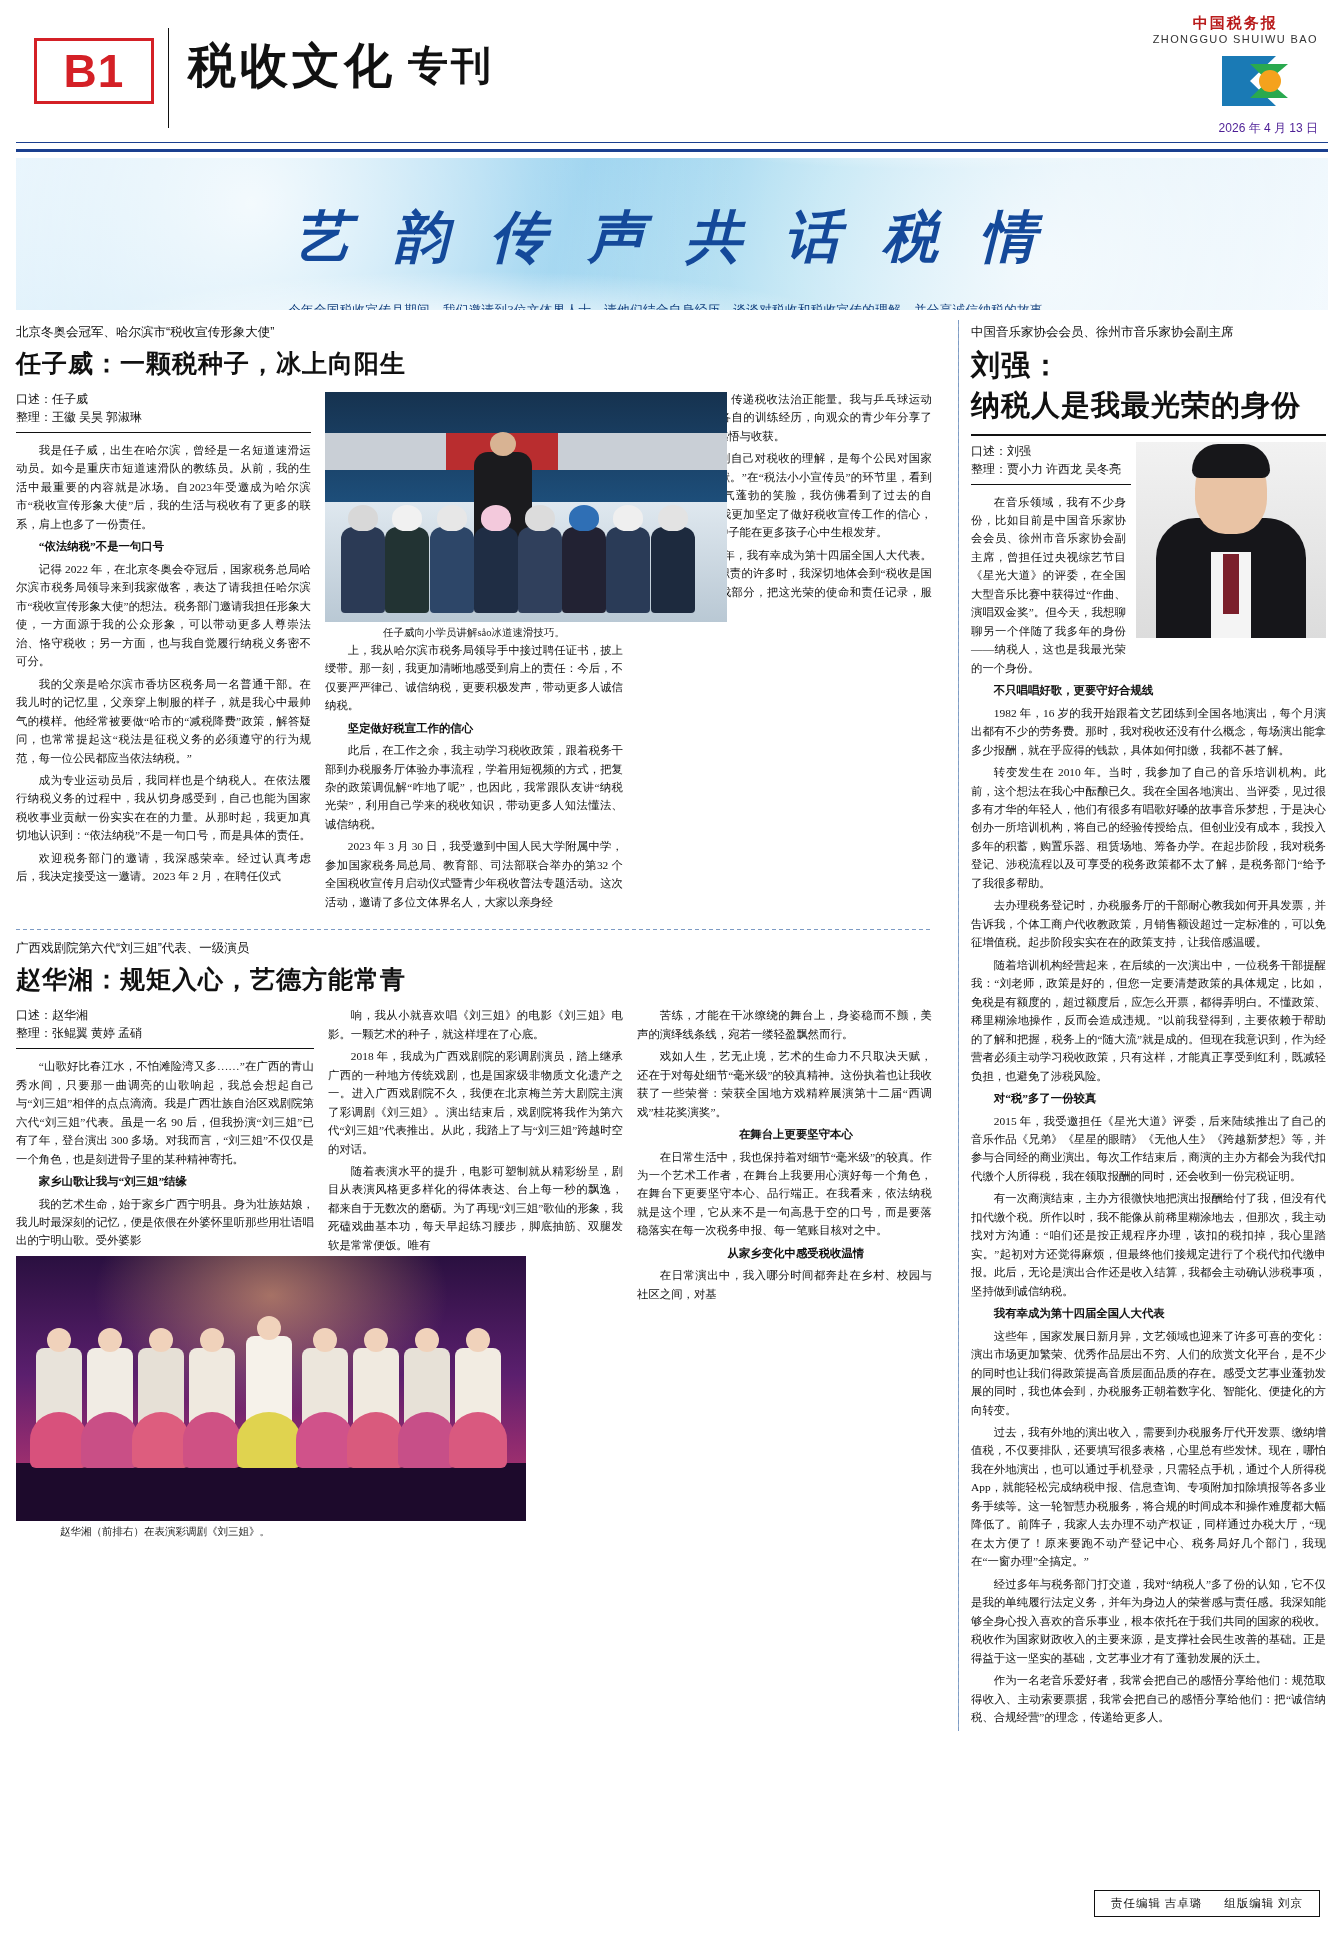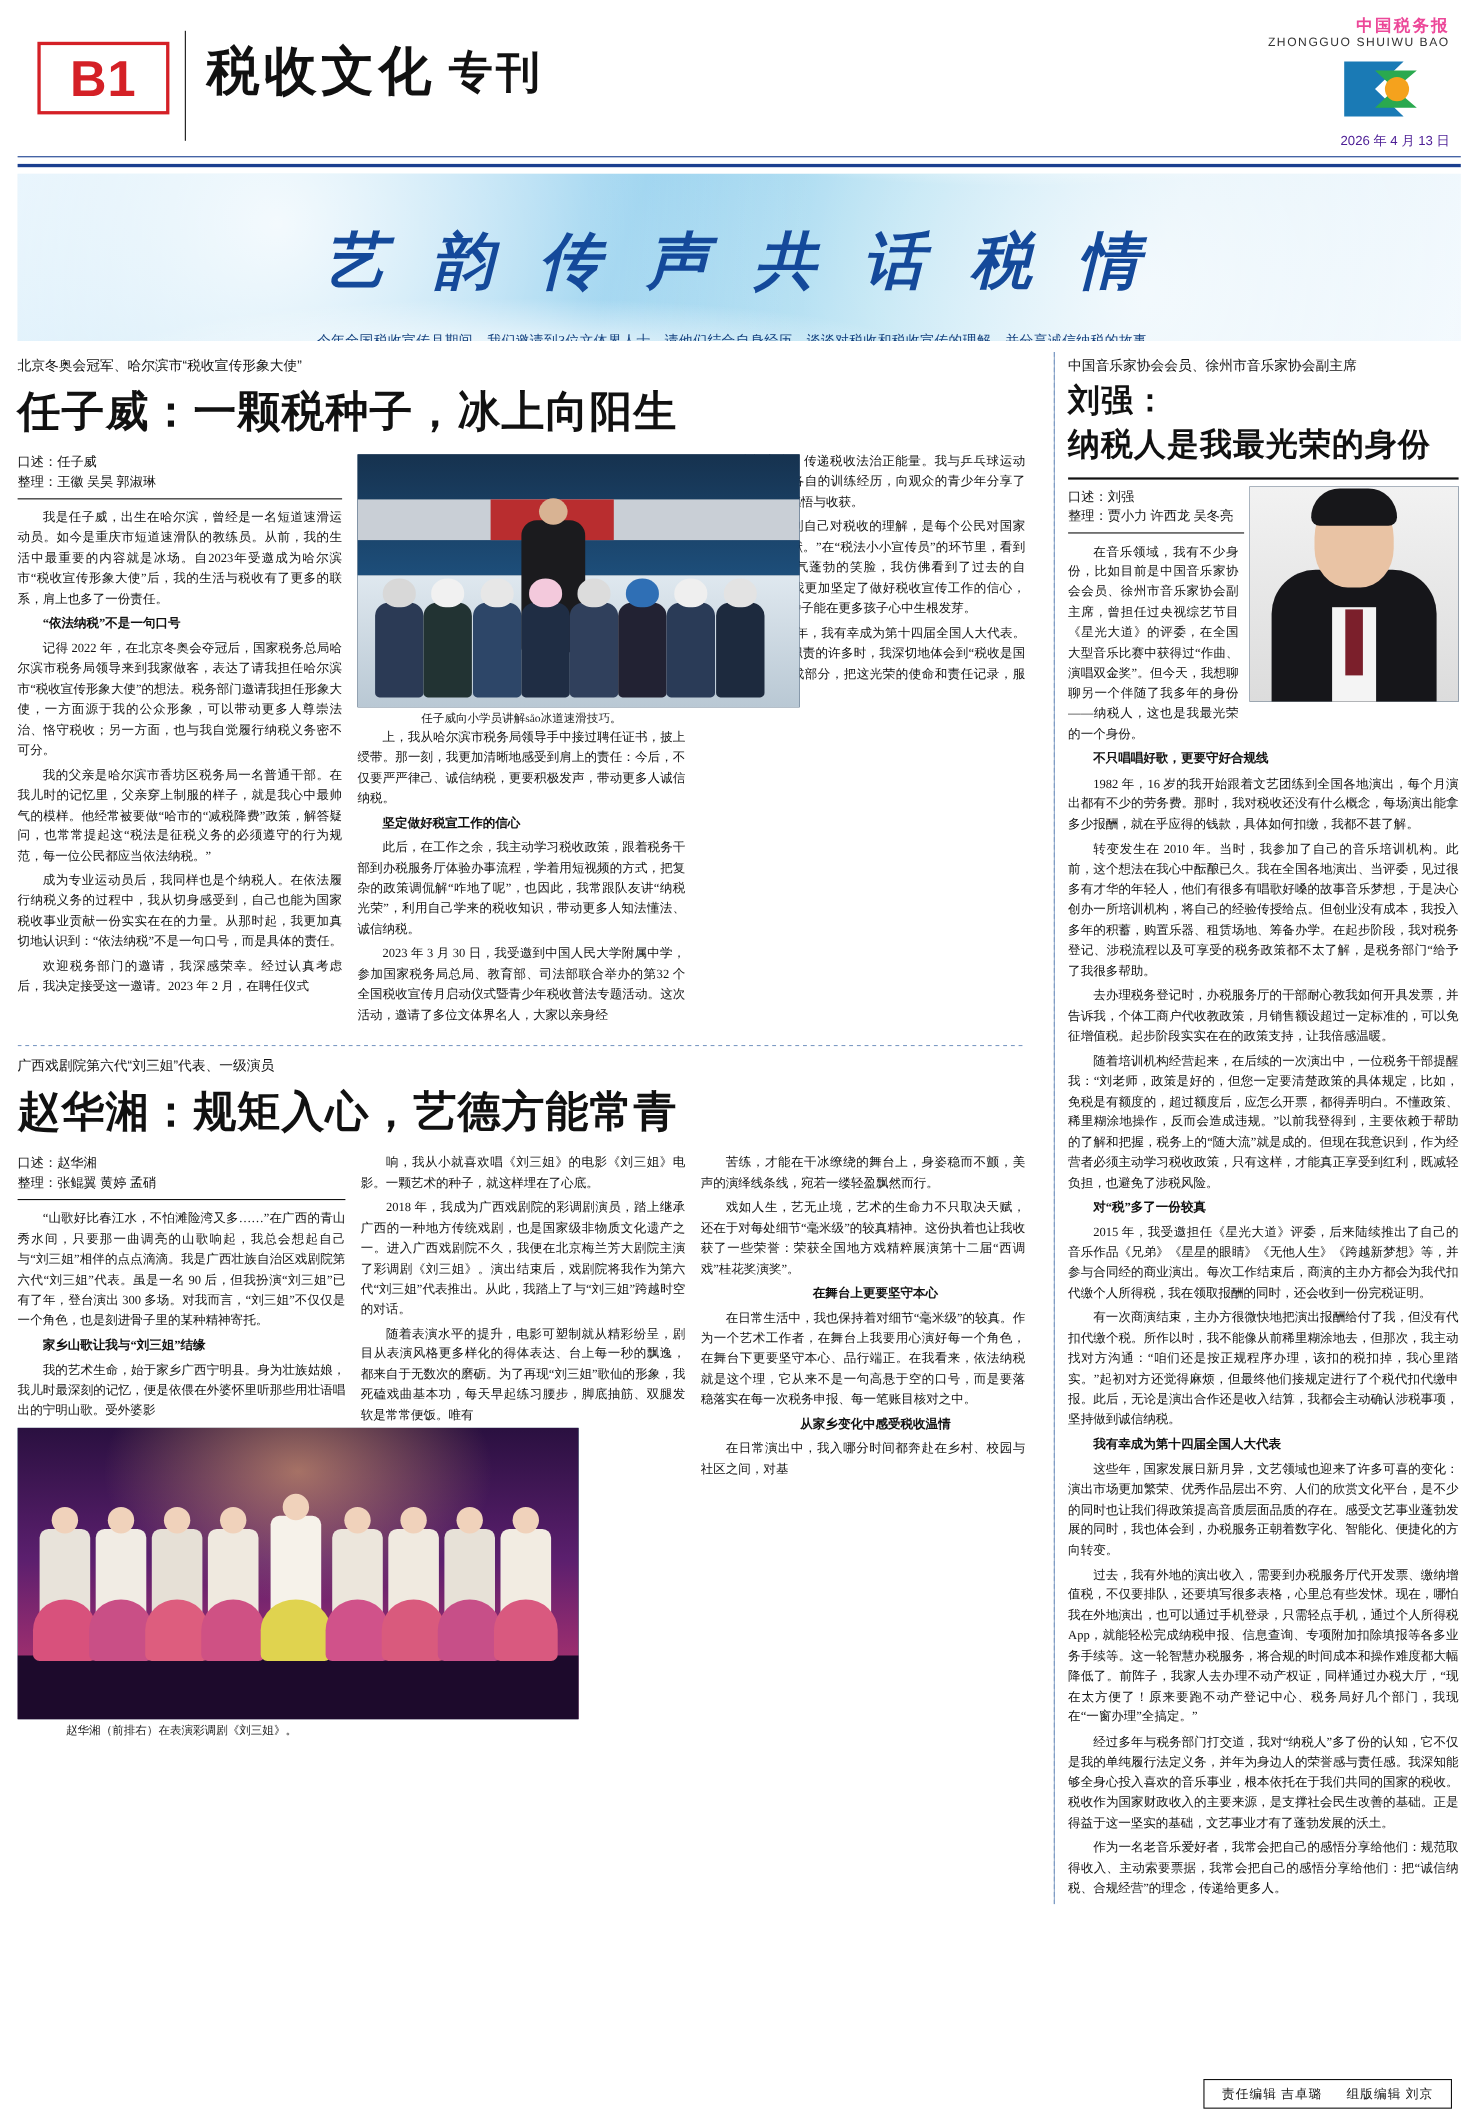--- a/index.html
+++ b/index.html
@@ -30,21 +30,21 @@
   }
   .mh-title .big {
     font-family: Liberation Sans, sans-serif; font-weight: bold; font-size: 48px;
     letter-spacing: 4px; line-height: 1;
   }
   .mh-title .sub {
     font-family: "Liberation Serif", serif; font-weight: bold; font-size: 40px;
     letter-spacing: 3px; line-height: 1; padding-bottom: 4px;
   }
   .mh-right { position: absolute; right: 10px; top: 14px; text-align: right; }
-  .mh-right .cn { font-size: 15px; font-weight: bold; letter-spacing: 2px; color: #ec4899; }
+  .mh-right .cn { font-size: 15px; font-weight: bold; letter-spacing: 2px; color: #b91c1c; text-align: center; }
   .mh-right .en { font-size: 11px; letter-spacing: 1.4px; color: #333; font-family: "Liberation Sans", sans-serif; }
   .mh-logo { position: absolute; right: 34px; top: 52px; width: 74px; height: 58px; }
   .mh-date {
     position: absolute; right: 10px; bottom: 12px; font-size: 12px; color: #4c1d95;
     font-family: "Liberation Sans", sans-serif;
   }
   .mh-thinline { position: absolute; left: 0; right: 0; bottom: 6px; height: 1px; background: #1a3f8f; }
 
   
   .banner {
@@ -77,21 +77,21 @@
   .body-wrap { display: flex; margin-top: 10px; }
   .left-zone { width: 930px; padding-right: 14px; }
   .vdiv { width: 1px; background: #8fa8c9; margin: 0 12px; align-self: stretch;
           background-image: linear-gradient(#7d9bc4 60%, rgba(255,255,255,0) 0%);
           background-size: 1px 7px; background-repeat: repeat-y; }
   .right-zone { width: 355px; }
 
   .kicker { font-size: 12.5px; color: #111; margin: 4px 0 2px; font-family: "Liberation Sans", sans-serif; }
   .headline {
     font-family: "Liberation Serif", serif; font-weight: bold;
-    font-size: 39px; letter-spacing: 1px; color: #111; margin: 6px 0 10px;
+    font-size: 25px; letter-spacing: 1px; color: #111; margin: 6px 0 10px;
   }
   .headline.r { font-size: 29px; line-height: 1.25; }
   .byline { font-size: 12px; line-height: 1.5; color: #111; }
 
   .rule-under { height: 1px; background: #111; margin: 6px 0 8px; }
   .dotted-h { height: 1px; margin: 14px 0 10px;
     background-image: linear-gradient(90deg, #7d9bc4 55%, rgba(255,255,255,0) 0%);
     background-size: 7px 1px; background-repeat: repeat-x; }
 
   .cols3 { display: flex; gap: 14px; }

